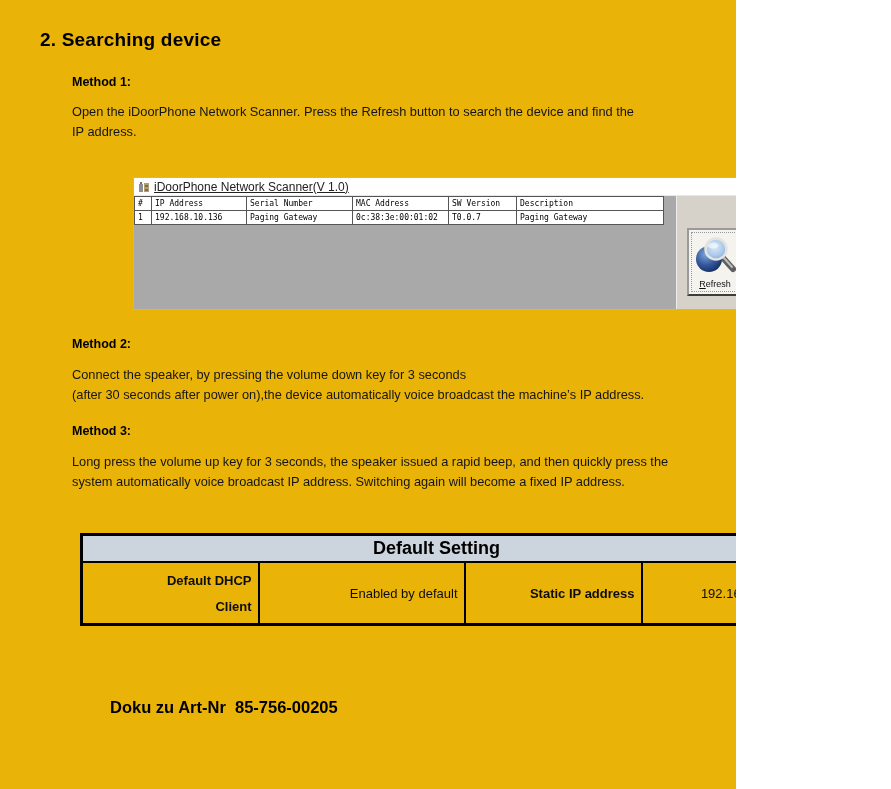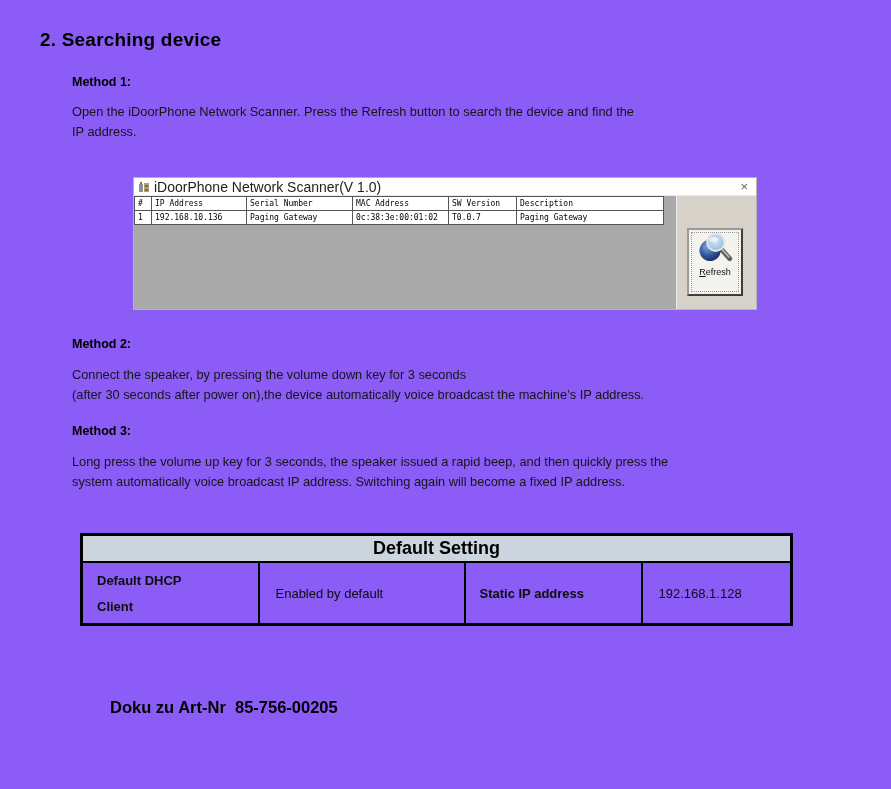--- a/index.html
+++ b/index.html
@@ -4,23 +4,23 @@
 <style>
   html, body {
     margin: 0;
     padding: 0;
     background: #ffffff;
     font-family: "Liberation Sans", sans-serif;
     color: #111111;
   }
   .page {
     position: relative;
-    width: 891px;
+    width: 736px;
     height: 789px;
-    background: #8b5cf6;
+    background: #eab308;
     overflow: hidden;
   }
   .page-title {
     position: absolute;
     left: 40px;
     top: 29px;
     font-size: 19px;
     font-weight: bold;
     letter-spacing: 0.2px;
     color: #000000;
@@ -61,21 +61,21 @@
   .scanner-titlebar {
     height: 18px;
     background: #ffffff;
     display: flex;
     align-items: center;
     padding-left: 4px;
     border-bottom: 1px solid #e8e8e8;
     box-sizing: border-box;
   }
   .scanner-titlebar .app-icon { width: 12px; height: 12px; margin-right: 4px; }
-  .scanner-title-text { font-size: 14px; color: #222; white-space: nowrap; }
+  .scanner-title-text { font-size: 12px; color: #222; white-space: nowrap; text-decoration: underline; }
   .scanner-close {
     margin-left: auto;
     margin-right: 8px;
     font-size: 13px;
     line-height: 13px;
     color: #666;
     cursor: default;
   }
   .scanner-body {
     position: relative;
@@ -120,21 +120,21 @@
     width: 56px;
     height: 68px;
     background: #f4f3ee;
     border: 2px solid;
     border-color: #9a9a9a #3c3c3c #3c3c3c #9a9a9a;
     box-sizing: border-box;
     display: flex;
     flex-direction: column;
     align-items: center;
     justify-content: flex-end;
-    padding-bottom: 16px;
+    padding-bottom: 4px;
     cursor: pointer;
   }
   .refresh-button .focus-rect {
     position: absolute;
     left: 2px; top: 2px; right: 2px; bottom: 2px;
     border: 1px dotted #999;
     pointer-events: none;
   }
   .refresh-label {
     font-size: 9px;
@@ -154,20 +154,21 @@
     table-layout: fixed;
     border: 3px solid #000;
     font-size: 13px;
     color: #0d0d0d;
   }
   .default-table td {
     border: 2px solid #000;
     vertical-align: middle;
     padding: 4px 6px 2px 14px;
     box-sizing: border-box;
+    text-align: right;
   }
   .default-table .dt-title-cell {
     height: 27px;
     text-align: center;
     font-size: 18px;
     font-weight: bold;
     padding: 2px 0;
     color: #000;
   }
   .default-table .row-1 td { height: 62px; }

